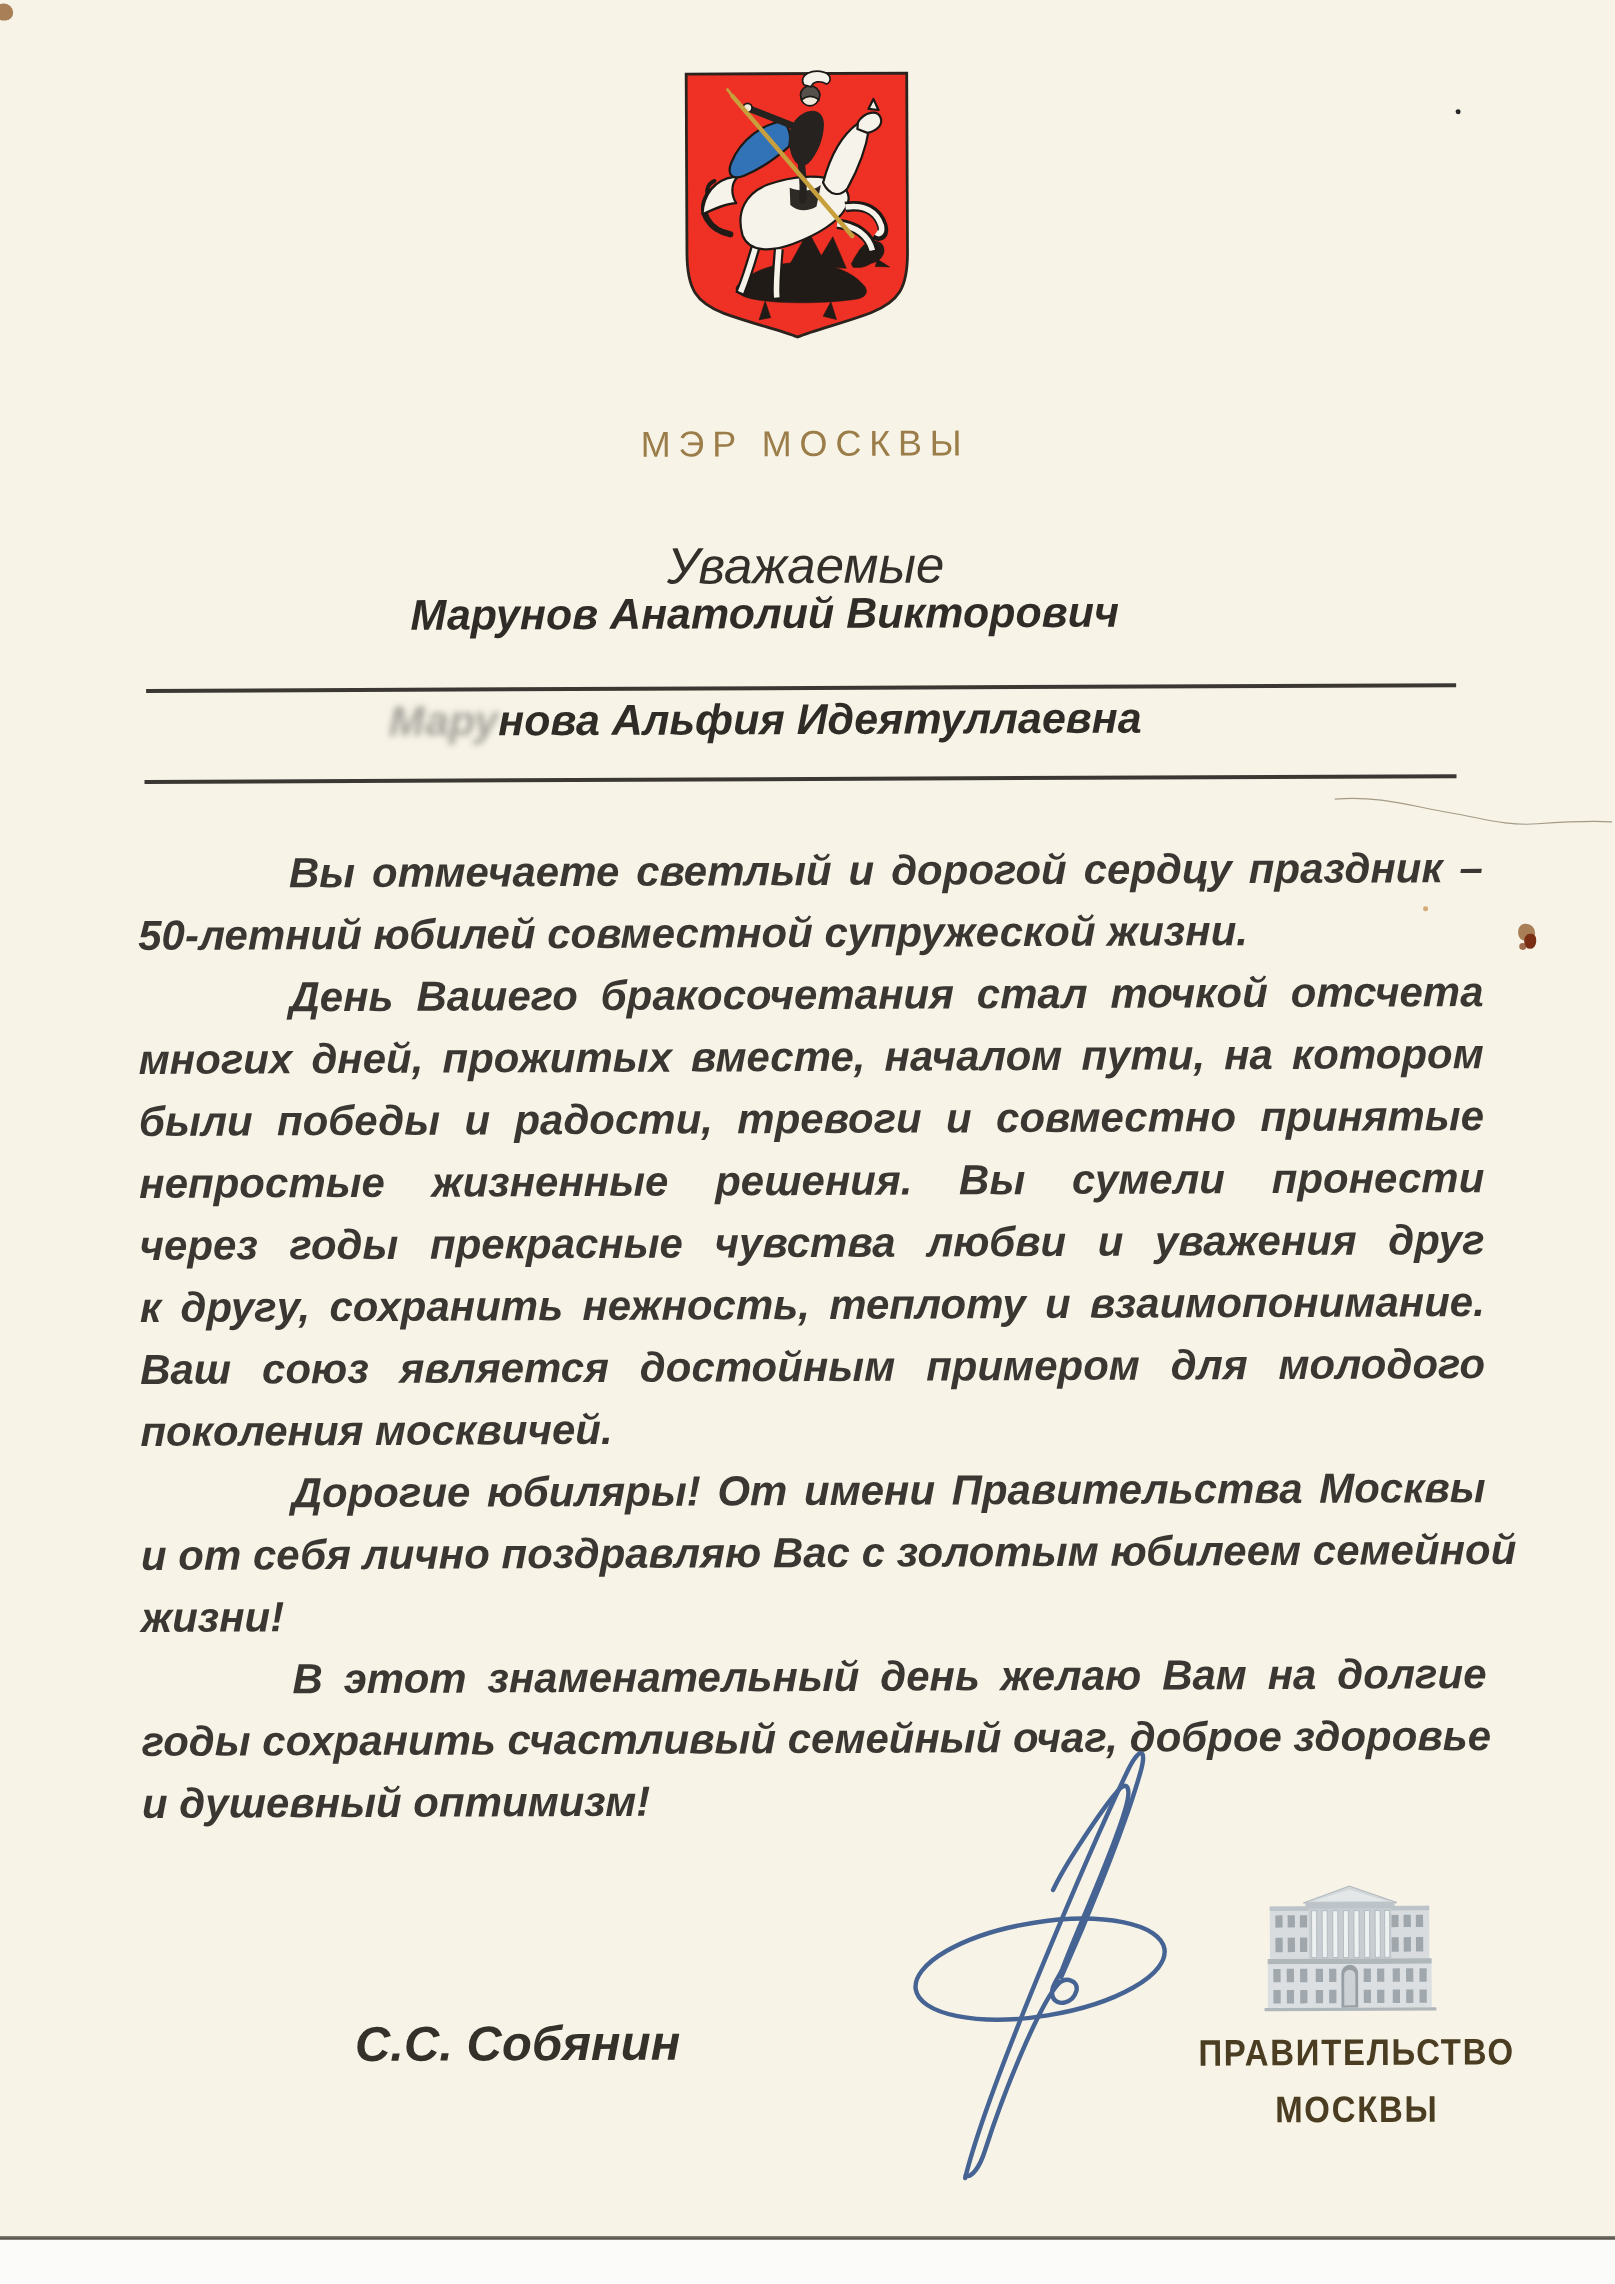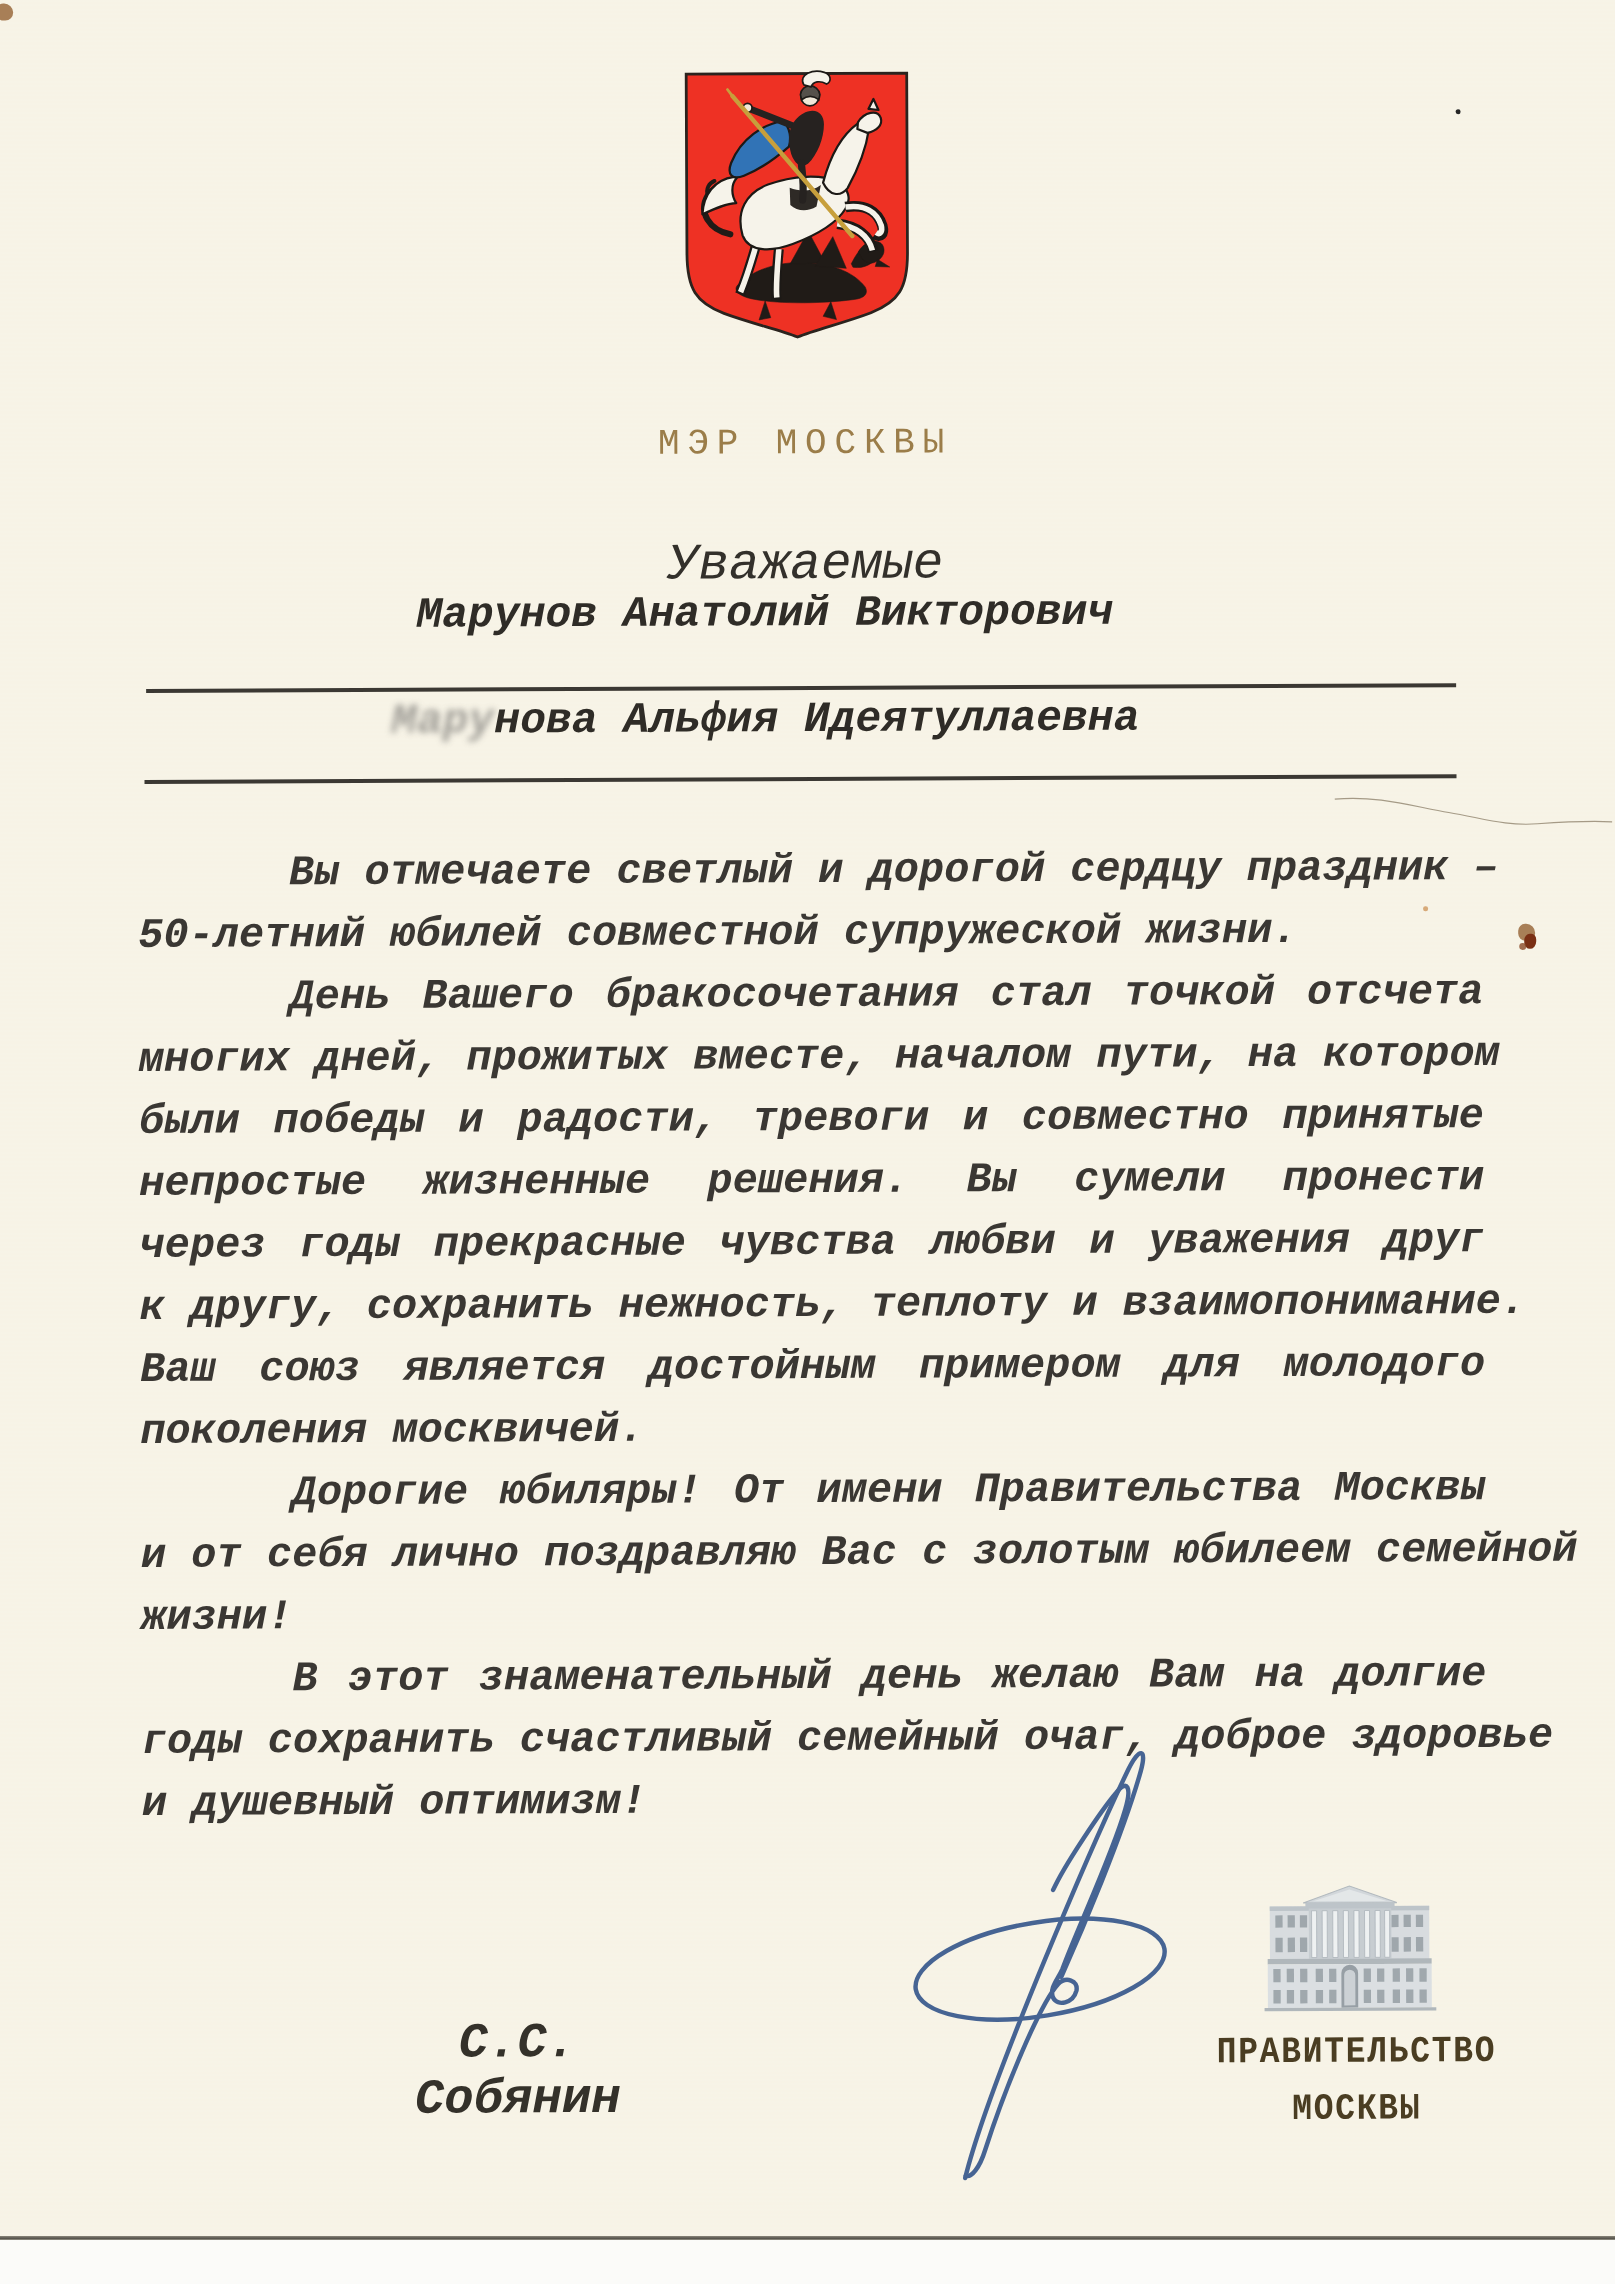--- a/index.html
+++ b/index.html
@@ -1,17 +1,17 @@
 <!DOCTYPE html>
 <html style="font-size:9px"><head>
 <meta charset="utf-8">
 <style>
   html,body{margin:0;padding:0;}
   .stage{position:relative;width:1616px;height:2284px;background:#ffffff;overflow:hidden;
-         font-family:Liberation Mono, monospace;}
+         font-family:Liberation Sans, sans-serif;}
   .paper{position:absolute;left:0;top:0;width:1616px;height:2238px;background:#f7f3e6;
          background-image:repeating-linear-gradient(180deg,rgba(255,255,255,.05) 0 1.7px,rgba(0,0,0,0) 1.7px 4.5px);}
   .paper-edge{position:absolute;left:0;top:2236px;width:1616px;height:3.9px;
               background:linear-gradient(180deg,#8c887c,#55524a 60%,#9a968a);}
   .below-paper{position:absolute;left:0;top:2240px;width:1616px;height:44px;background:#fbfbf9;}
   .scan-content{position:absolute;left:0;top:0;width:1616px;height:2238px;transform:rotate(-0.25deg);transform-origin:50% 50%;}
 
   
   .coa{position:absolute;left:685px;top:68px;width:232px;height:274px;}
   .org-title{position:absolute;left:585px;top:423px;width:446px;text-align:center;

